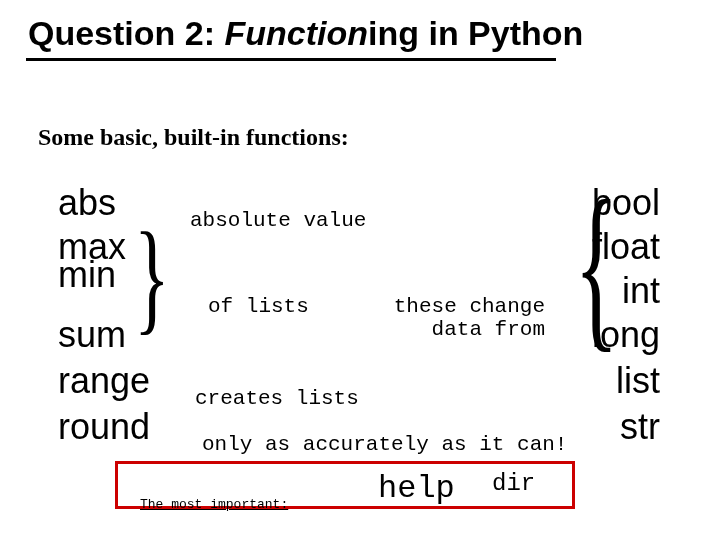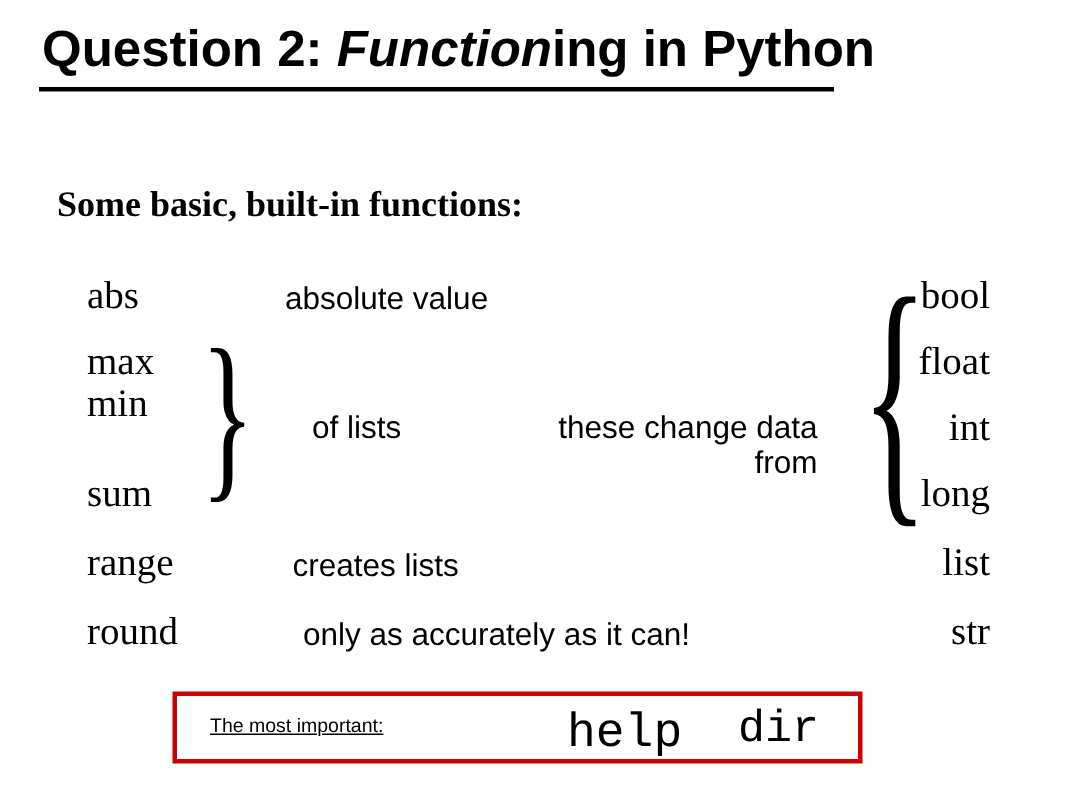--- a/index.html
+++ b/index.html
@@ -33,36 +33,37 @@
     background: #000;
   }
   .subtitle {
     position: absolute;
     left: 38px;
     top: 124px;
     font-size: 24px;
     font-weight: bold;
   }
   .code {
-    font-family: Liberation Serif, serif;
-    font-size: 26px;
+    font-family: Liberation Sans, sans-serif;
+    font-size: 36px;
   }
   .leftcol {
     position: absolute;
     left: 58px;
     width: 120px;
   }
   .rightcol {
     position: absolute;
     right: 60px;
     text-align: right;
   }
   .desc {
     font-size: 21px;
-    font-family: Liberation Sans, sans-serif;
+    font-family: Liberation Mono, monospace;
+    margin-top: 21px;
   }
   
   .l-abs   { top: 182px; }
   .l-max   { top: 226px; }
   .l-min   { top: 254px; }
   .l-sum   { top: 314px; }
   .l-range { top: 360px; }
   .l-round { top: 406px; }
   
   .r-bool  { top: 182px; }
@@ -119,21 +120,21 @@
     position: absolute;
     left: 378px;
     top: 470px;
     font-size: 32px;
     font-family: "Courier New", Courier, monospace;
   }
   .code-dir {
     position: absolute;
     left: 492px;
     top: 470px;
-    font-size: 30px;
+    font-size: 24px;
     font-family: "Courier New", Courier, monospace;
   }
 </style>
 </head>
 <body>
 
 <div class="title">
   <span class="plain">Question 2: </span><span class="italic">Function</span><span class="light">ing in Python</span>
 </div>
 <div class="underline"></div>

